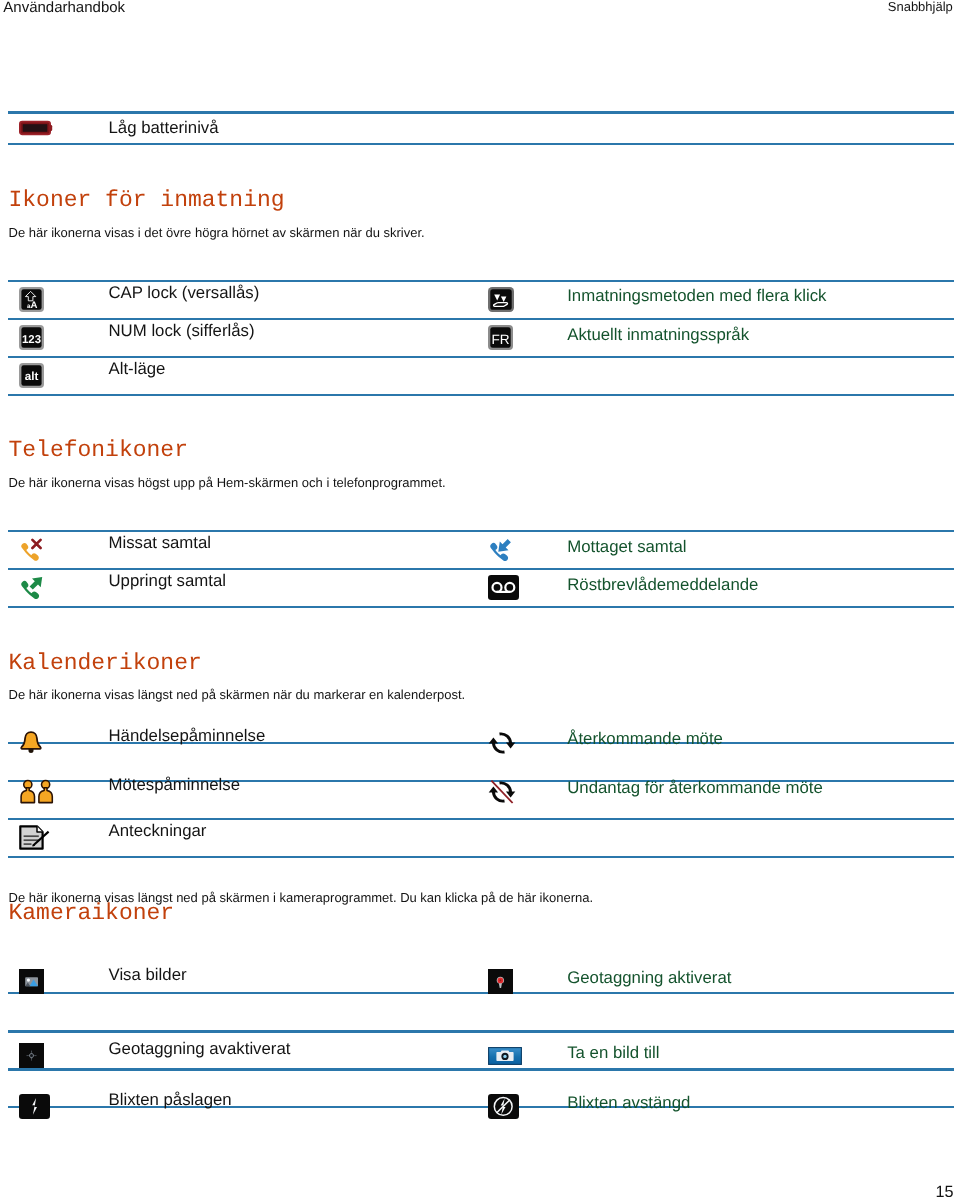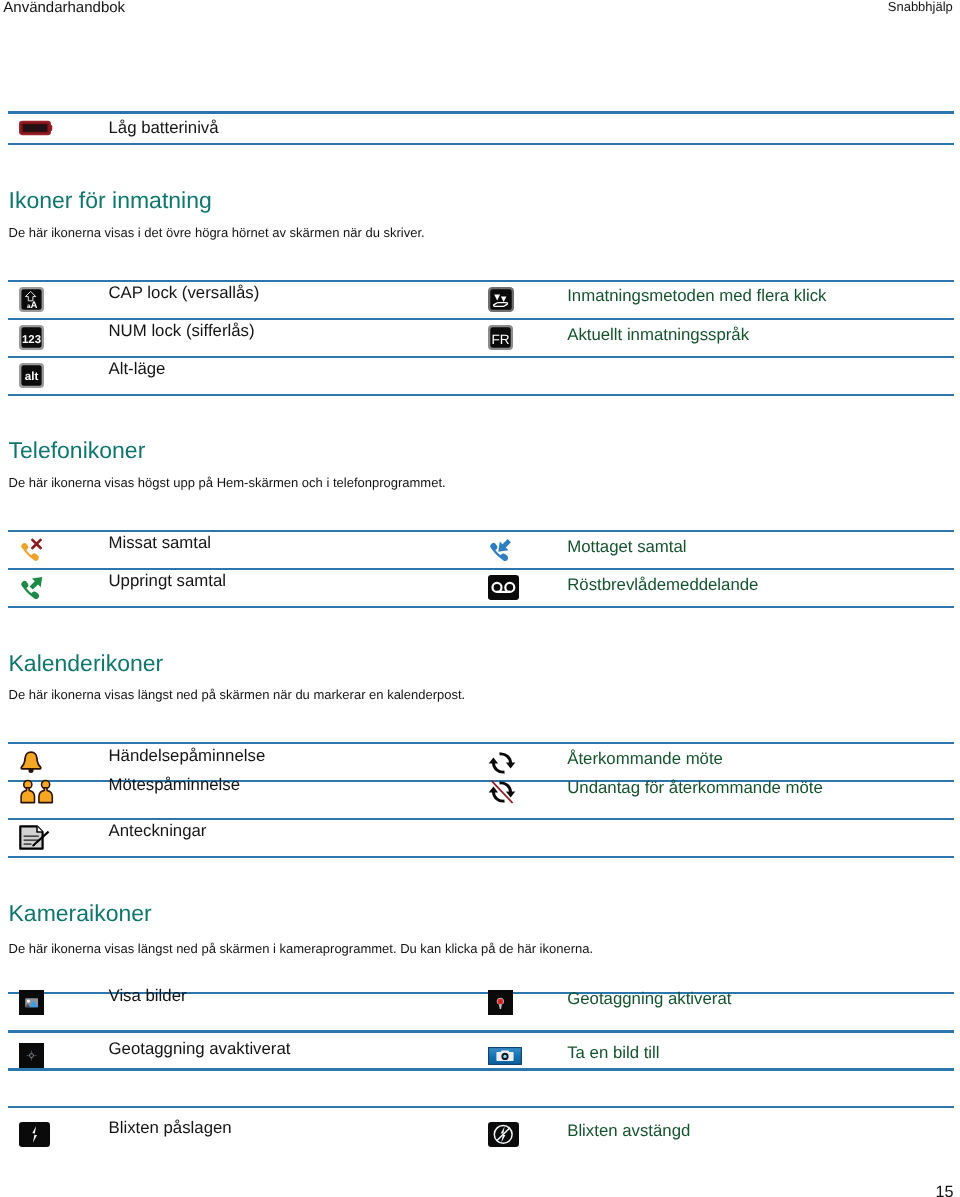--- a/index.html
+++ b/index.html
@@ -3,21 +3,21 @@
 <meta charset="utf-8">
 <style>
   html,body{margin:0;padding:0;background:#fff;}
   body{width:960px;height:1197px;font-family:"Liberation Sans",sans-serif;color:#000;position:relative;overflow:hidden;-webkit-font-smoothing:antialiased;text-rendering:geometricPrecision;}
   .page{position:absolute;left:0;top:0;width:960px;height:1197px;transform:translateZ(0);}
 
   .runhead{position:absolute;top:0;left:0;width:960px;height:30px;}
   .runhead .left{position:absolute;left:3.3px;top:-0.6px;font-size:15px;color:#141414;white-space:nowrap;}
   .runhead .right{position:absolute;right:7.2px;top:-0.6px;font-size:13px;color:#141414;white-space:nowrap;}
 
-  .sec-title{position:absolute;left:8.5px;font-size:23px;font-weight:400;color:#0f766e;white-space:nowrap;}
+  .sec-title{position:absolute;left:8.5px;font-size:23px;font-weight:400;color:#c2410c;white-space:nowrap;font-family:Liberation Mono, monospace;}
   .sec-desc{position:absolute;left:8.5px;font-size:13px;color:#141414;white-space:nowrap;}
 
   .tbl{position:absolute;left:8px;width:946px;}
   .row{position:absolute;left:0;width:946px;}
   .rule{position:absolute;left:0;width:946px;height:2.4px;background:#2b77ab;}
   .cell{position:absolute;top:0;height:100%;display:flex;align-items:center;}
   .c-ic{left:0;width:95px;justify-content:flex-start;padding-left:11.3px;box-sizing:border-box;}
   .c-lb{left:95px;width:377px;font-size:16.8px;color:#141414;padding-left:5.5px;box-sizing:border-box;padding-bottom:13px;}
   .c-ic2{left:472px;width:87px;justify-content:flex-start;padding-left:7.6px;box-sizing:border-box;}
   .tbl.top .c-lb{padding-bottom:0px;}
@@ -174,21 +174,21 @@
           <div class="cell c-lb2">Röstbrevlådemeddelande</div>
         </div>
       </div>
       <div class="sec-title" style="top:649.6px">Kalenderikoner</div>
       <div class="sec-desc" style="top:687.1px">De här ikonerna visas längst ned på skärmen när du markerar en kalenderpost.</div>
       <div class="tbl" style="top:0">
         <div class="rule" style="top:741.5999999999999px"></div>
         <div class="rule" style="top:779.6999999999999px"></div>
         <div class="rule" style="top:817.8px"></div>
         <div class="rule" style="top:855.8px"></div>
-        <div class="row" style="top:744px;height:37px">
+        <div class="row" style="top:724px;height:37px">
           <div class="cell c-ic">
             <span class="ico">
               <svg width="24" height="25" viewBox="0 0 24 25">
                 <path d="M12 2.0 C8.5 2.0 6.3 4.7 6.1 8.1 C5.9 11.7 4.9 14.9 2.6 17.0 C1.9 17.7 2.2 18.8 3.2 18.8 L20.8 18.8 C21.8 18.8 22.1 17.7 21.4 17.0 C19.1 14.9 18.1 11.7 17.9 8.1 C17.7 4.7 15.5 2.0 12 2.0 Z" fill="#f5a623" stroke="#2a1306" stroke-width="1.75" stroke-linejoin="round"></path>
                 <path d="M9.5 19.0 L14.5 19.0 L14.5 20.8 C14.5 22.1 13.4 23.1 12 23.1 C10.6 23.1 9.5 22.1 9.5 20.8 Z" fill="#1f1308"></path>
               </svg>
             </span>
           </div>
           <div class="cell c-lb">Händelsepåminnelse</div>
           <div class="cell c-ic2">
@@ -251,27 +251,27 @@
                 <path d="M12.9 21.6 L14.6 19.1 L16.2 20.5 Z" fill="#000"></path>
               </svg>
             </span>
           </div>
           <div class="cell c-lb">Anteckningar</div>
           <div class="cell c-ic2"></div>
           <div class="cell c-lb2"></div>
         </div>
       </div>
       <div class="sec-title" style="top:900px">Kameraikoner</div>
-      <div class="sec-desc" style="top:941px">De här ikonerna visas längst ned på skärmen i kameraprogrammet. Du kan klicka på de här ikonerna.</div>
+      <div class="sec-desc" style="top:890px">De här ikonerna visas längst ned på skärmen i kameraprogrammet. Du kan klicka på de här ikonerna.</div>
       <div class="tbl" style="top:0">
         <div class="rule" style="top:991.9px"></div>
         <div class="rule" style="top:1030.3999999999999px"></div>
         <div class="rule" style="top:1068.3999999999999px"></div>
         <div class="rule" style="top:1105.8px"></div>
-        <div class="row" style="top:984px;height:36.09999999999989px">
+        <div class="row" style="top:963px;height:36.09999999999989px">
           <div class="cell c-ic">
             <span class="ico">
               <svg width="25" height="25" viewBox="0 0 25 25">
                 <rect x="0" y="0" width="25" height="25" fill="#0a0a0a"></rect>
                 <rect x="6.2" y="8.2" width="12.8" height="9.0" rx="0.8" fill="#8d949c"></rect>
                 <circle cx="9.4" cy="11.1" r="1.6" fill="#f2f5f8"></circle>
                 <path d="M10.4 17.2 L14.6 10.6 L19.0 17.2 Z" fill="#3a9fe4"></path>
                 <path d="M6.2 17.2 L8.8 13.4 L11.4 17.2 Z" fill="#4c5560"></path>
               </svg>
             </span>
@@ -318,21 +318,21 @@
                 </defs>
                 <rect x="0.6" y="0.6" width="32.8" height="16.8" fill="url(#camg)" stroke="#0b3d66" stroke-width="1.1"></rect>
                 <path d="M13.6 3.6 L20.4 3.6 L21.3 5.1 L24.6 5.1 C25.2 5.1 25.6 5.5 25.6 6.1 L25.6 13.0 C25.6 13.6 25.2 14.0 24.6 14.0 L9.4 14.0 C8.8 14.0 8.4 13.6 8.4 13.0 L8.4 6.1 C8.4 5.5 8.8 5.1 9.4 5.1 L12.7 5.1 Z" fill="#e8eef3"></path>
                 <circle cx="17" cy="9.4" r="3.6" fill="#10181f"></circle>
                 <circle cx="17" cy="9.4" r="1.7" fill="#8ed3f2"></circle>
               </svg>
             </span>
           </div>
           <div class="cell c-lb2">Ta en bild till</div>
         </div>
-        <div class="row" style="top:1122px;height:25px">
+        <div class="row" style="top:1094px;height:25px">
           <div class="cell c-ic">
             <span class="ico">
               <svg width="31" height="25" viewBox="0 0 31 25">
                 <rect x="0" y="0" width="31" height="25" rx="3.2" fill="#0a0a0a"></rect>
                 <path d="M17.1 4.0 L13.3 11.2 L15.7 11.2 L13.9 20.7 L18.0 12.9 L15.6 12.9 Z" fill="#f4f6f8"></path>
               </svg>
             </span>
           </div>
           <div class="cell c-lb">Blixten påslagen</div>
           <div class="cell c-ic2">

